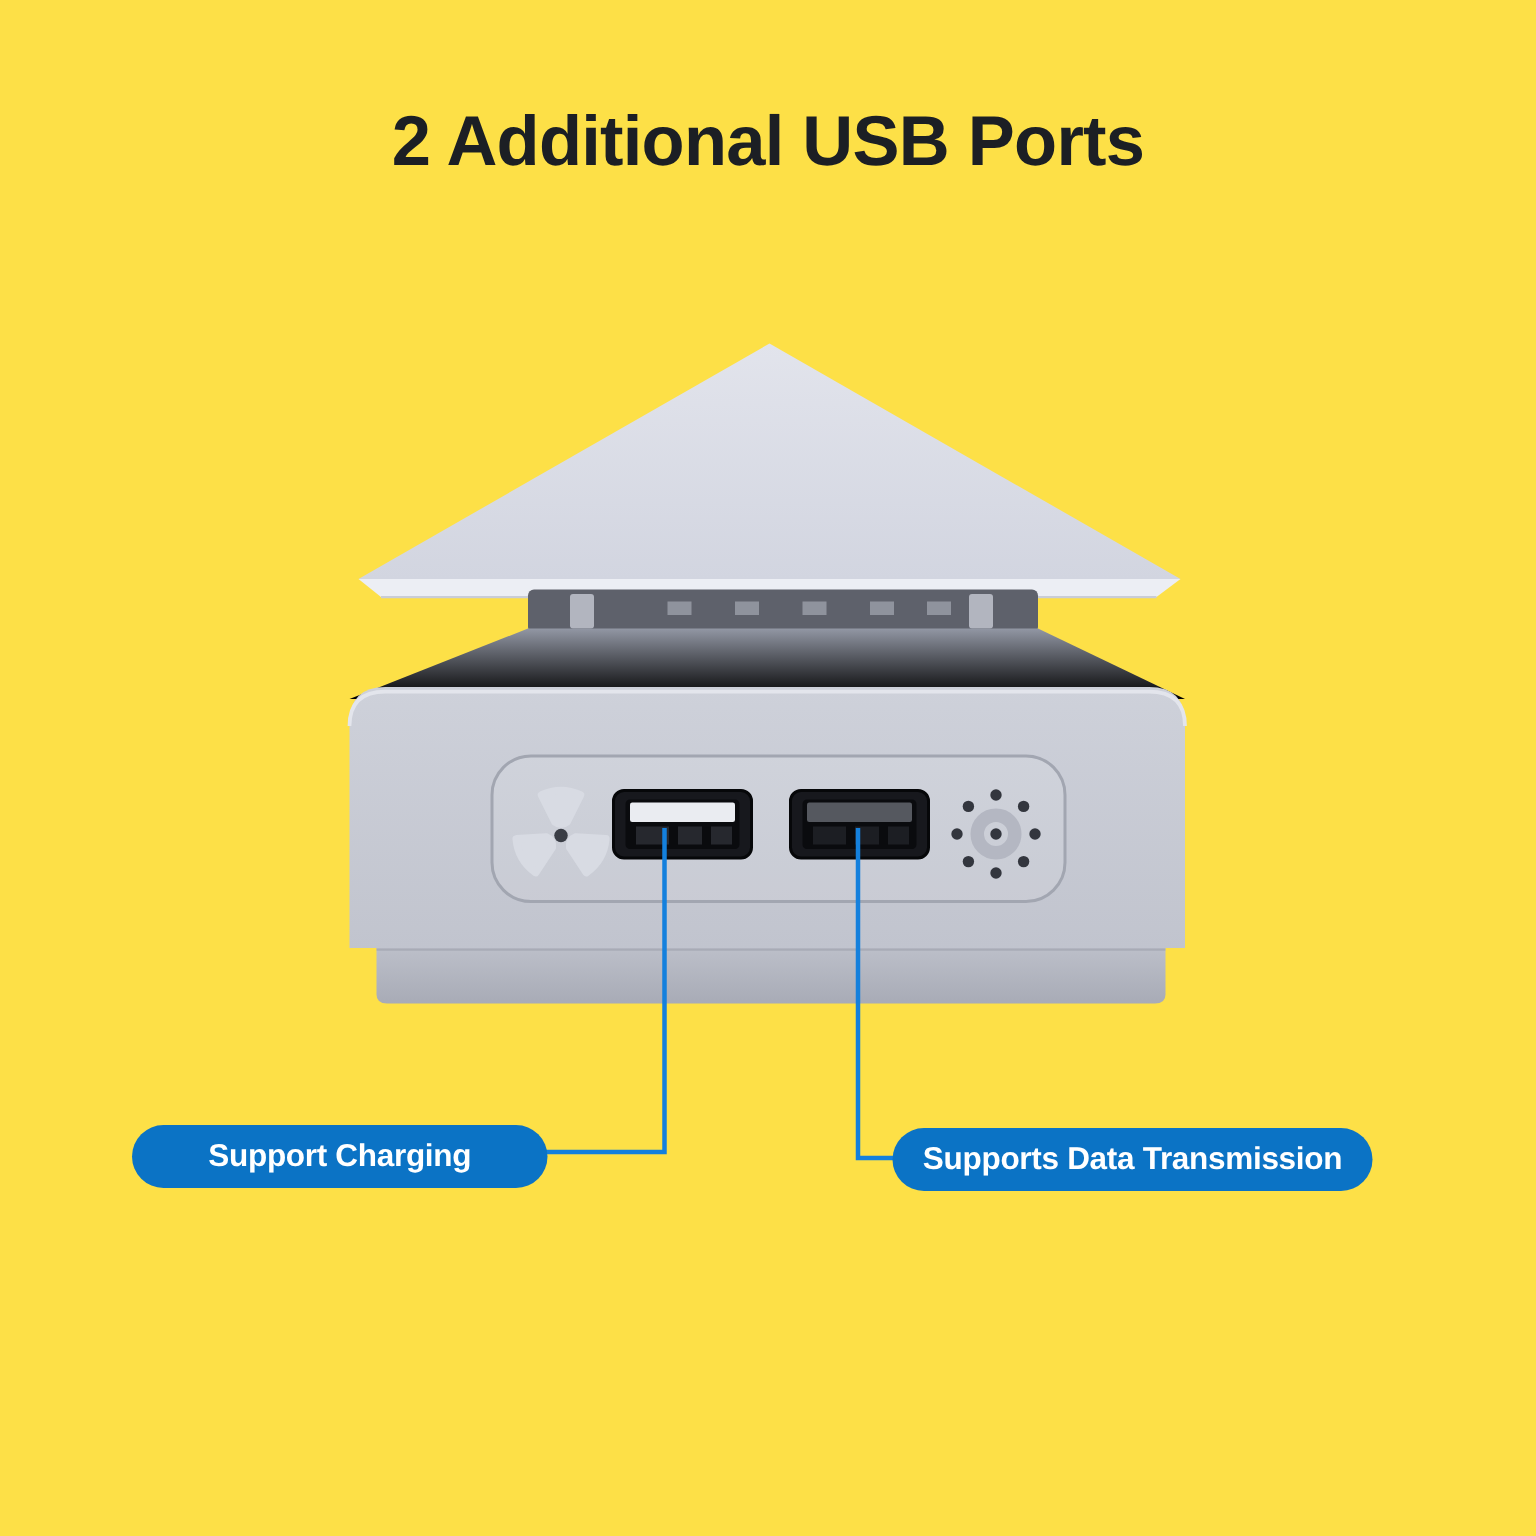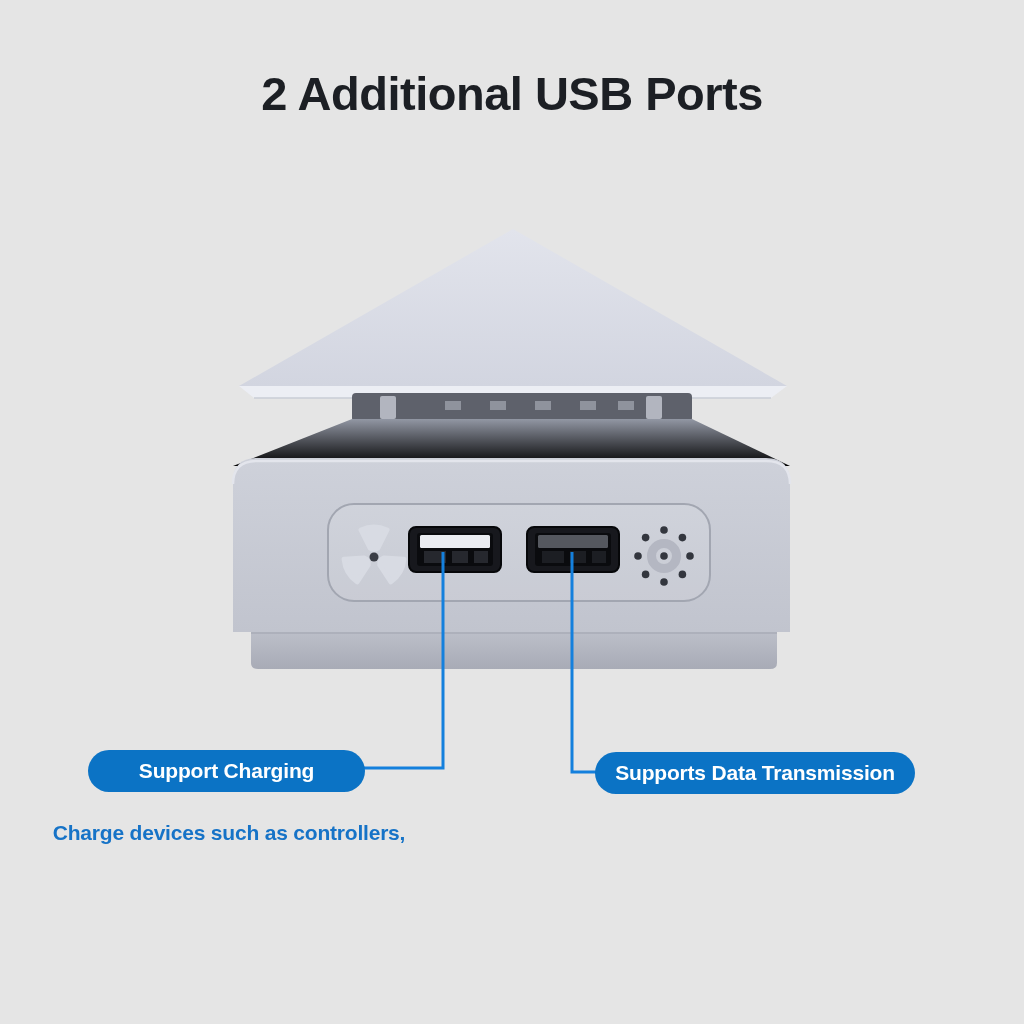--- a/index.html
+++ b/index.html
@@ -1,17 +1,17 @@
 <!DOCTYPE html>
 <html><head>
 <meta charset="utf-8">
 <style>
   html,body{margin:0;padding:0;background:#ffffff;}
   .canvas{
-    position:relative;width:1024px;height:1024px;background:#e5e5e5;
+    position:relative;width:1024px;height:1024px;background:#fde047;
     overflow:hidden;font-family:"Liberation Sans",sans-serif;
   }
   .page-title{
     position:absolute;top:66px;left:0;width:1024px;text-align:center;
     font-size:47px;font-weight:bold;color:#1c1f24;letter-spacing:-0.5px;
   }
   .device-svg{position:absolute;left:0;top:0;width:1024px;height:1024px;}
   .pill{
     position:absolute;height:42px;border-radius:21px;background:#0b73c5;
     color:#ffffff;font-weight:bold;font-size:21px;letter-spacing:-0.2px;
@@ -128,16 +128,15 @@
 
   <div class="pill pill-right">
     <span>Supports Data Transmission</span>
   </div>
 
   <div class="pill pill-left">
     <span>Support Charging</span>
   </div>
 
   <div class="description">
-    <div>Charge devices such as controllers,</div>
   </div>
 
 </div>
 
 </body></html>

